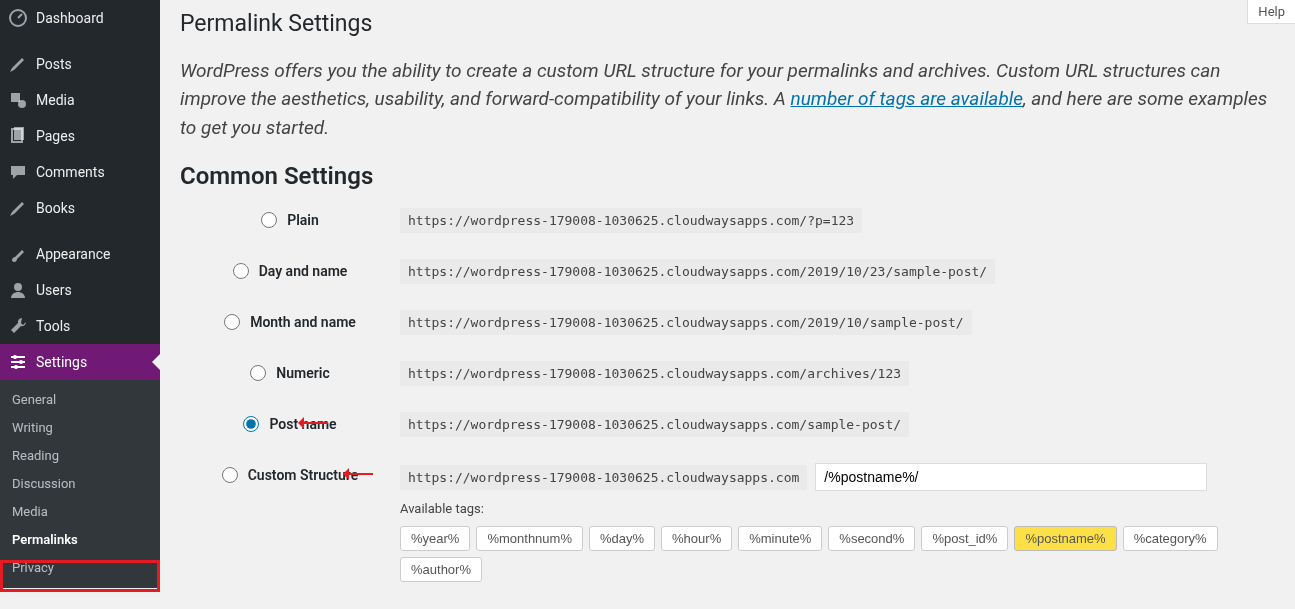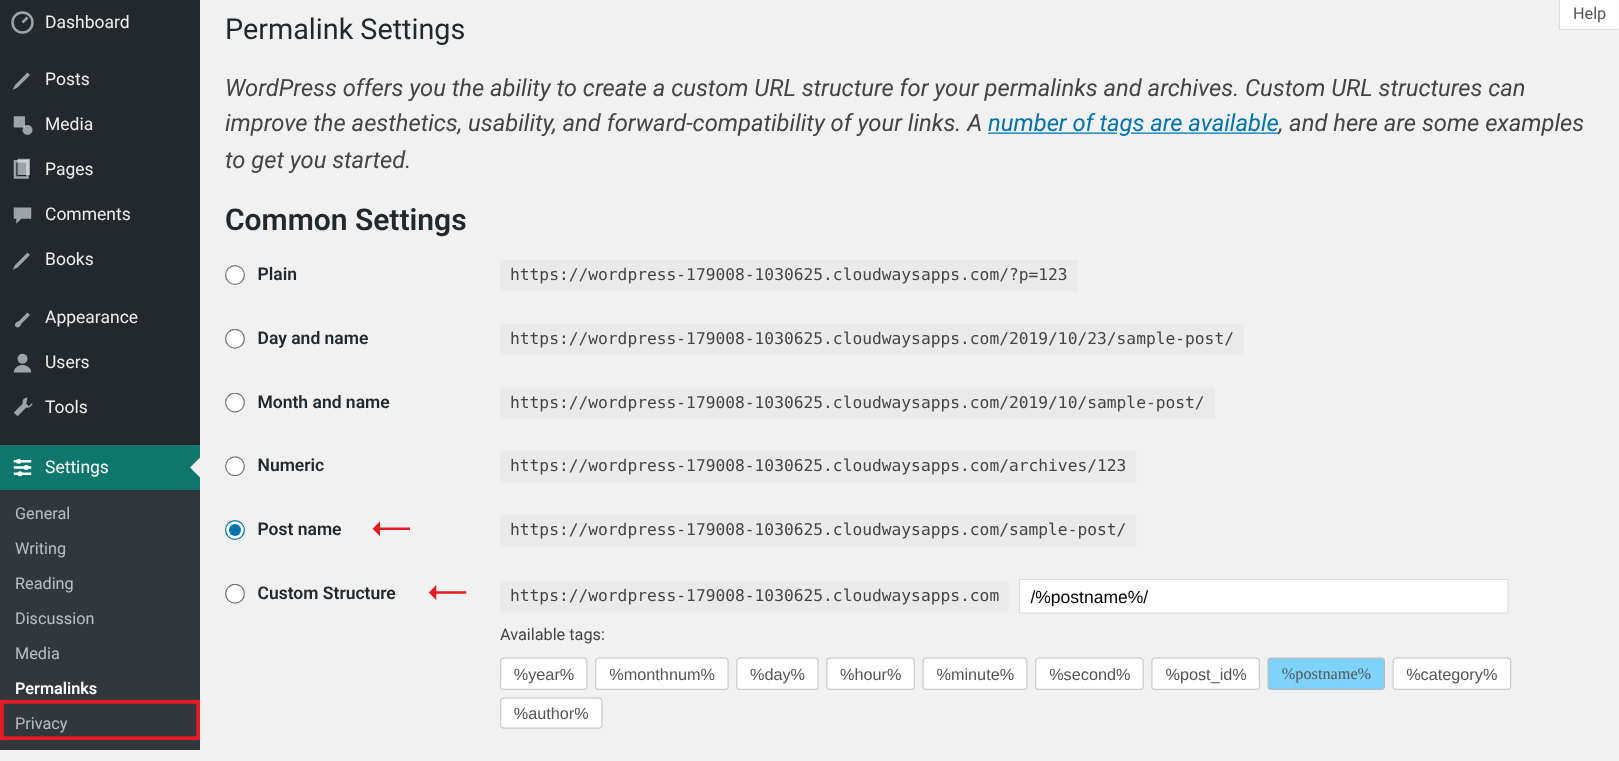--- a/index.html
+++ b/index.html
@@ -35,23 +35,22 @@
     width: 20px; height: 20px;
     flex: 0 0 20px;
     display: inline-flex;
     align-items: center;
     justify-content: center;
     color: rgba(240,245,250,.6);
   }
   .menu-item .label { margin-left: 8px; }
   .menu-separator { height: 10px; }
   .menu-item.current {
-    background: #0f766e;
+    background: #701a75;
     color: #fff;
-    margin-top: 12px;
   }
   .menu-item.current .icon { color: #fff; }
   .menu-item.current::after {
     content: "";
     position: absolute;
     right: 0; top: 50%;
     margin-top: -8px;
     border: 8px solid transparent;
     border-right-color: #f1f1f1;
   }
@@ -112,20 +111,21 @@
   .form-row {
     display: flex;
     align-items: flex-start;
     margin-bottom: 26px;
   }
   .form-row .control {
     width: 220px;
     display: flex;
     align-items: center;
     padding-top: 4px;
+    justify-content: center;
   }
   .form-row .control input[type=radio] {
     width: 16px; height: 16px;
     accent-color: #0073aa;
     margin-right: 10px;
   }
   .form-row .control label {
     font-weight: 600;
     font-size: 14px;
     color: #23282d;
@@ -166,23 +166,22 @@
   .tag-btn {
     border: 1px solid #ccc;
     background: #fff;
     color: #555;
     font-size: 13px;
     padding: 4px 10px;
     border-radius: 3px;
     cursor: pointer;
   }
   .tag-btn.active {
-    background: #7dd3fc;
+    background: #fde047;
     border-color: #bbb;
-    font-family: Liberation Serif, serif;
   }
   
   .help-tab {
     position: absolute;
     right: 0; top: 0;
     background: #fff;
     border: 1px solid #ddd;
     border-top: none;
     border-right: none;
     padding: 4px 10px;

